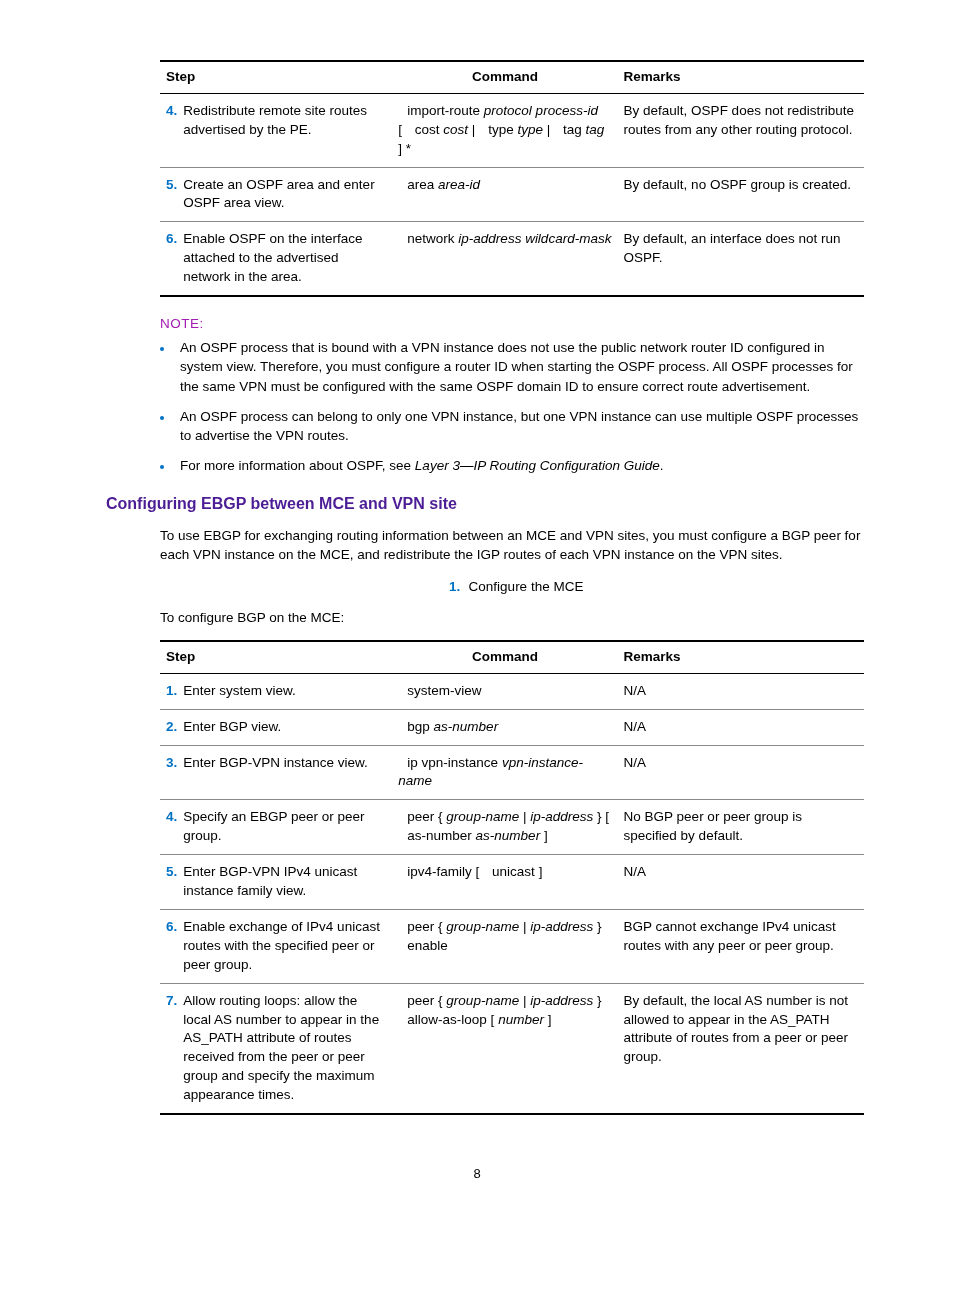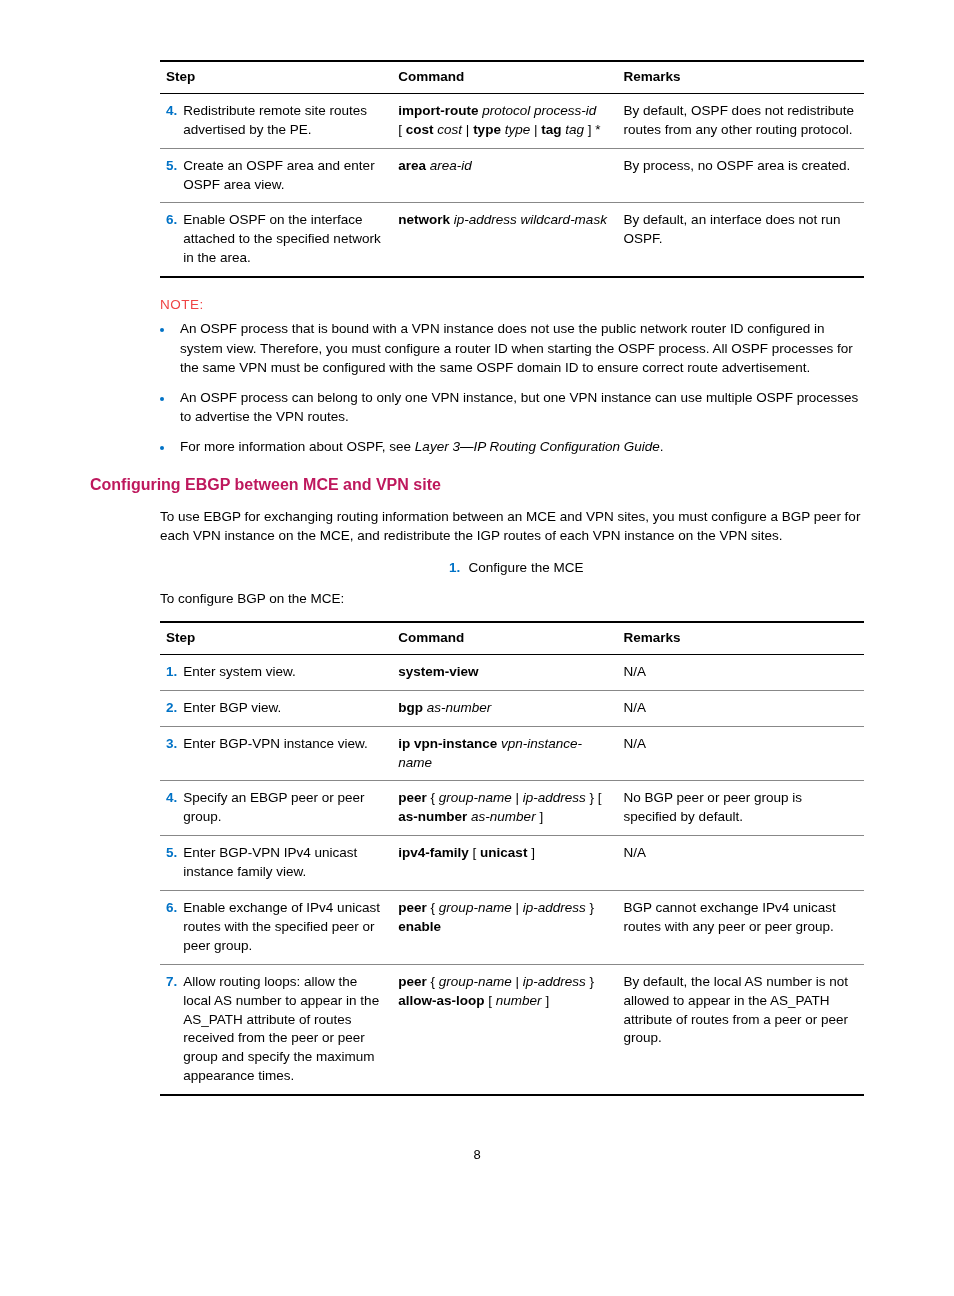--- a/index.html
+++ b/index.html
@@ -39,64 +39,64 @@
     font-weight: bold;
     padding-right: 6px;
     white-space: nowrap;
     vertical-align: top;
   }
   .step-cell { 
     display: flex;
     align-items: flex-start;
   }
   .note-label {
-    color: #ef4444;
+    color: #a21caf;
     font-size: 13.5px;
     margin: 18px 0 4px 0;
     letter-spacing: 0.5px;
   }
   ul.note-list {
     margin: 4px 0 18px 14px;
     padding: 0;
   }
   ul.note-list li {
     margin-bottom: 10px;
     padding-left: 6px;
     line-height: 1.45;
   }
   ul.note-list li::marker {
     color: #0072c6;
     font-size: 12px;
   }
   .heading {
-    color: #be185d;
+    color: #4c1d95;
     font-weight: bold;
     font-size: 16px;
-    margin: 16px 0 10px 0;
+    margin: 16px 0 10px 16px;
   }
   .paragraph {
     margin: 8px 0 12px 70px;
     line-height: 1.45;
   }
   .paragraph-full { margin-left: 70px; margin-bottom:12px; line-height:1.45;}
   .numbered-line {
     margin: 0 0 12px 70px;
     line-height:1.45;
     text-align:center;
   }
   .numbered-line .num {
     color:#0072c6;
     font-weight:bold;
     display:inline-block;
     width:28px;
   }
   .italic { font-style: italic; }
-  .bold { font-weight: bold; }
+  .bold { font-weight: normal; margin-left: 9px; }
   .col-step { width: 33%; }
-  .col-cmd { width: 32%; }
+  .col-cmd { width: 32%; text-align: center; }
   .col-rem { width: 35%; }
   .page-number {
     text-align:center;
     margin-top: 50px;
     font-size:13px;
   }
   .note-wrapper { margin-left: 70px; }
   .table-wrapper { margin-left: 70px; }
 </style>
 </head>
@@ -123,27 +123,27 @@
       <td>By default, OSPF does not redistribute routes from any other routing protocol.</td>
     </tr>
     <tr>
       <td>
             <div class="step-cell">
               <span class="step-num">5.</span>
               <span>Create an OSPF area and enter OSPF area view.</span>
             </div>
           </td>
       <td><span class="bold">area</span><span class="italic"> area-id</span></td>
-      <td>By process, no OSPF area is created.</td>
+      <td>By default, no OSPF group is created.</td>
     </tr>
     <tr>
       <td>
             <div class="step-cell">
               <span class="step-num">6.</span>
-              <span>Enable OSPF on the interface attached to the specified network in the area.</span>
+              <span>Enable OSPF on the interface attached to the advertised network in the area.</span>
             </div>
           </td>
       <td><span class="bold">network</span><span class="italic"> ip-address wildcard-mask</span></td>
       <td>By default, an interface does not run OSPF.</td>
     </tr>
   </tbody>
 </table>
 </div>
 
 <div class="note-wrapper">

